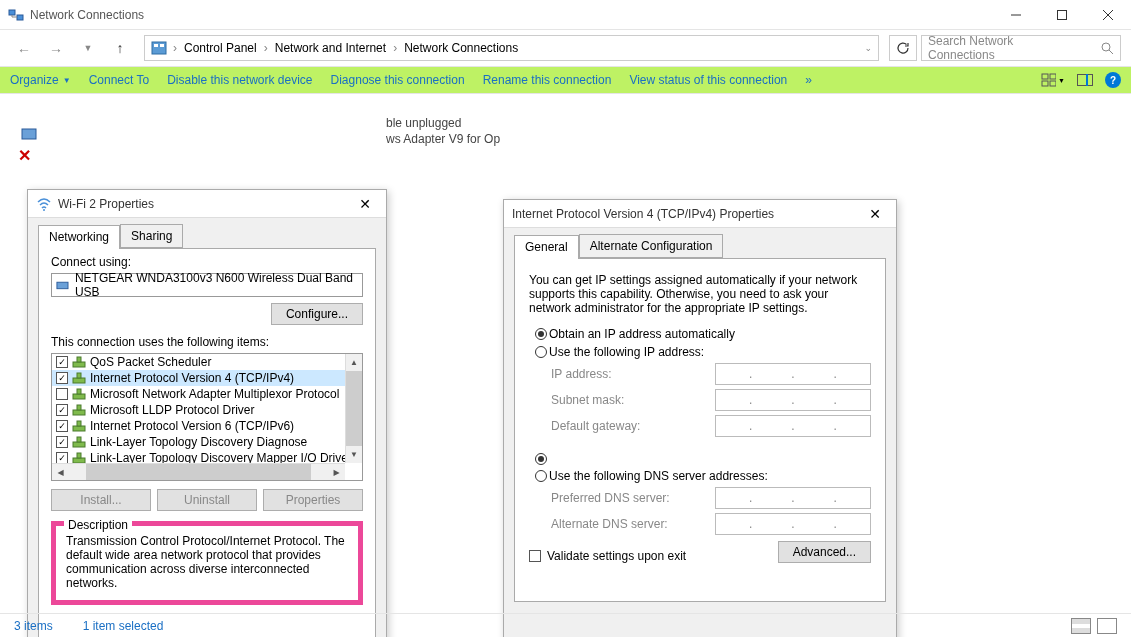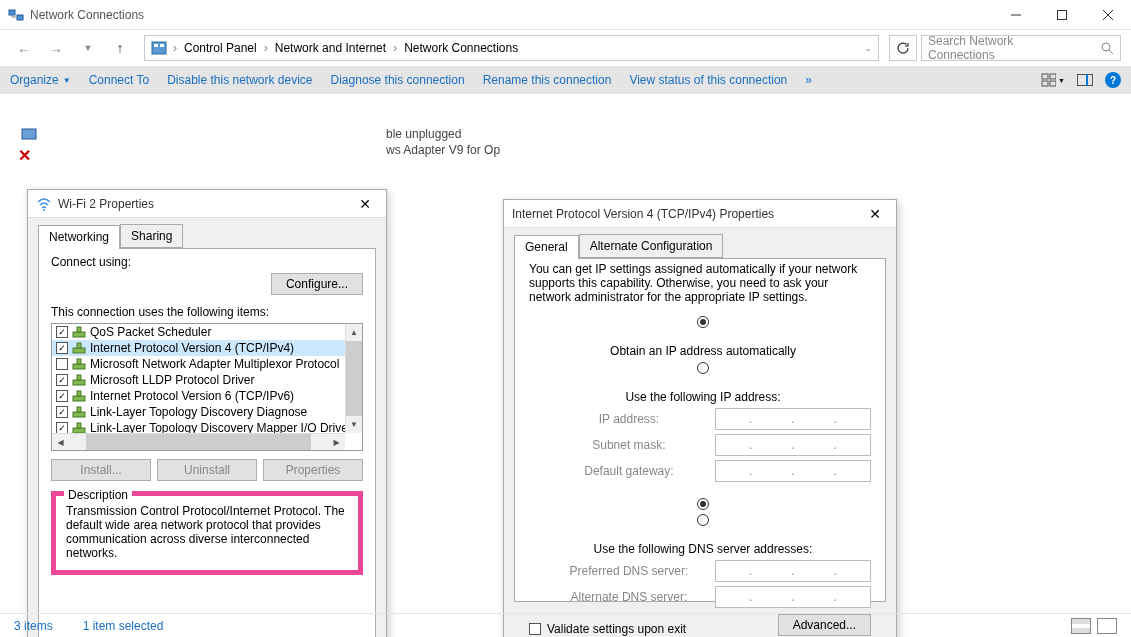--- a/index.html
+++ b/index.html
@@ -18,29 +18,29 @@
 .nav-arrow.enabled { color: #333; }
 .breadcrumb { flex: 1; height: 26px; border: 1px solid #ccc; display: flex; align-items: center; padding: 0 4px; gap: 2px; margin: 0 6px; }
 .bc-icon { width: 16px; height: 16px; margin: 0 2px; }
 .bc-seg { padding: 0 3px; }
 .bc-sep { color: #888; padding: 0 2px; }
 .refresh-btn { width: 28px; height: 26px; border: 1px solid #ccc; display: flex; align-items: center; justify-content: center; }
 .search-box { width: 200px; height: 26px; border: 1px solid #ccc; display: flex; align-items: center; padding: 0 6px; color: #888; gap: 20px; }
 .search-box span:first-child { flex: 1; }
 
 
-.cmdbar { height: 28px; border-top: 1px solid #e5e5e5; border-bottom: 1px solid #e5e5e5; background: #e5e5e5; display: flex; align-items: center; padding: 0 10px; gap: 18px; }
+.cmdbar { height: 28px; border-top: 1px solid #e5e5e5; border-bottom: 1px solid #e5e5e5; background: #bef264; display: flex; align-items: center; padding: 0 10px; gap: 18px; }
 .cmd-link { color: #1a6fc4; cursor: pointer; display: flex; align-items: center; gap: 4px; }
 .cmdbar-right { margin-left: auto; display: flex; gap: 8px; align-items: center; }
 .cmd-icon-btn { width: 24px; height: 22px; display: flex; align-items: center; justify-content: center; }
 .help-icon { width: 16px; height: 16px; border-radius: 50%; background: #0078d7; color: #fff; display: flex; align-items: center; justify-content: center; font-size: 10px; font-weight: bold; }
 
 
 .content { position: relative; height: 520px; }
-.bg-text { position: absolute; left: 386px; top: 32px; color: #444; line-height: 16px; }
+.bg-text { position: absolute; left: 386px; top: 21px; color: #444; line-height: 16px; }
 
 
 .statusbar { position: absolute; bottom: 0; left: 0; right: 0; height: 24px; border-top: 1px solid #e5e5e5; display: flex; align-items: center; padding: 0 14px; gap: 30px; color: #1a6fc4; }
 .statusbar-right { margin-left: auto; display: flex; gap: 6px; }
 .sb-icon { width: 20px; height: 16px; border: 1px solid #888; }
 
 
 .dialog { position: absolute; background: #f0f0f0; border: 1px solid #aaa; box-shadow: 2px 2px 8px rgba(0,0,0,0.2); }
 .dlg-title { height: 28px; display: flex; align-items: center; padding: 0 8px; background: #fff; border-bottom: 1px solid #ddd; }
 .dlg-title-text { flex: 1; color: #333; }
@@ -72,26 +72,26 @@
 .btn-row .btn { flex: 1; color: #888; text-align: center; }
 .group-box { border: 5px solid #ec4899; margin-top: 10px; padding: 8px 10px 10px 10px; position: relative; }
 .group-title { position: absolute; top: -8px; left: 8px; background: #fff; padding: 0 4px; }
 .desc-text { line-height: 14px; }
 .dlg-buttons { display: flex; justify-content: flex-end; gap: 8px; padding: 10px 12px 0 0; }
 
 
 .dlg2 { left: 503px; top: 105px; width: 394px; height: 450px; }
 .dlg2 .dlg-title { background: #fff; }
 .dlg2-body { padding: 6px 10px 10px 10px; }
-.dlg2 .tabpanel { height: 344px; padding: 3px 14px 10px 14px; }
+.dlg2 .tabpanel { height: 344px; padding: 14px 14px 10px 14px; }
 .info-text { line-height: 14px; margin-bottom: 12px; }
-.radio-row { display: flex; align-items: center; gap: 16px; margin: 4px 0 4px 6px; flex-direction: column; }
+.radio-row { display: flex; align-items: center; gap: 2px; margin: 4px 0 4px 6px; }
 .radio { width: 12px; height: 12px; border: 1px solid #333; border-radius: 50%; display: flex; align-items: center; justify-content: center; }
 .radio.checked::after { content: ''; width: 6px; height: 6px; background: #333; border-radius: 50%; }
-.field-row { display: flex; align-items: center; margin: 4px 0 4px 22px; gap: 8px; text-align: center; }
+.field-row { display: flex; align-items: center; margin: 4px 0 4px 22px; gap: 8px; }
 .field-label { width: 160px; color: #888; }
 .ip-input { width: 160px; height: 22px; border: 1px solid #bbb; background: #fff; display: flex; align-items: center; justify-content: space-around; color: #888; padding: 0 4px; }
 .ip-dot { color: #888; }
 .checkbox-row { display: flex; align-items: center; gap: 6px; margin-top: 14px; }
 .adv-row { display: flex; justify-content: flex-end; margin-top: -22px; }
 
 
 svg { display: block; }
 </style>
 </head>
@@ -210,20 +210,26 @@
       <span class="dlg-title-text">Wi-Fi 2 Properties</span>
       <div class="dlg-close">✕</div>
     </div>
     <div class="dlg1-body">
       <div class="tabs">
         <div class="tab">Networking</div>
         <div class="tab inactive">Sharing</div>
       </div>
       <div class="tabpanel">
         <div class="label">Connect using:</div>
+        <div class="connect-box">
+          <svg class="net-icon" viewBox="0 0 14 14">
+              <rect x="1" y="4" width="12" height="7" fill="#6aa0d8" stroke="#2a5a99"></rect>
+            </svg>
+          <span>NETGEAR WNDA3100v3 N600 Wireless Dual Band USB</span>
+        </div>
         <div class="cfg-row">
             <button class="btn">Configure...</button>
           </div>
         <div class="label">This connection uses the following items:</div>
         <div class="items-list">
           <div class="items-inner" id="items-inner">
               <div class="item-row">
                 <div class="cb">✓</div>
                 <span>
                   <svg width="14" height="12" viewBox="0 0 14 12">

